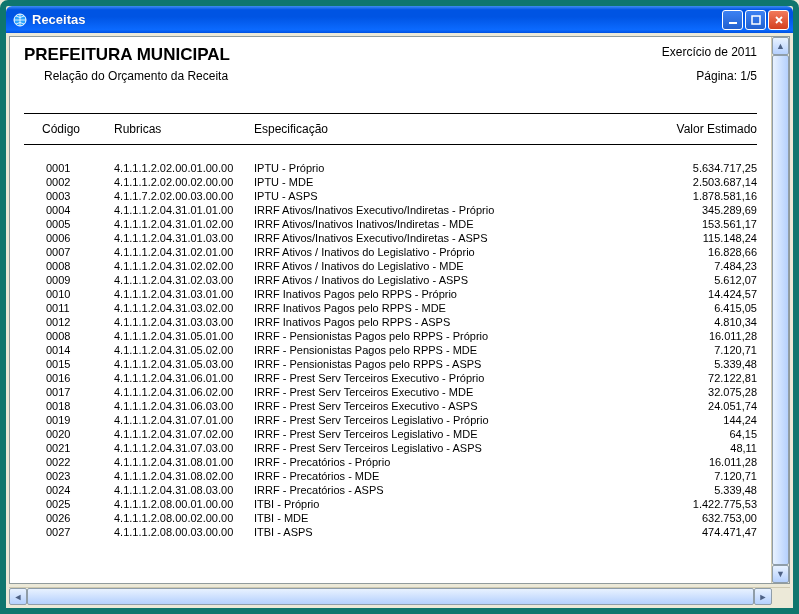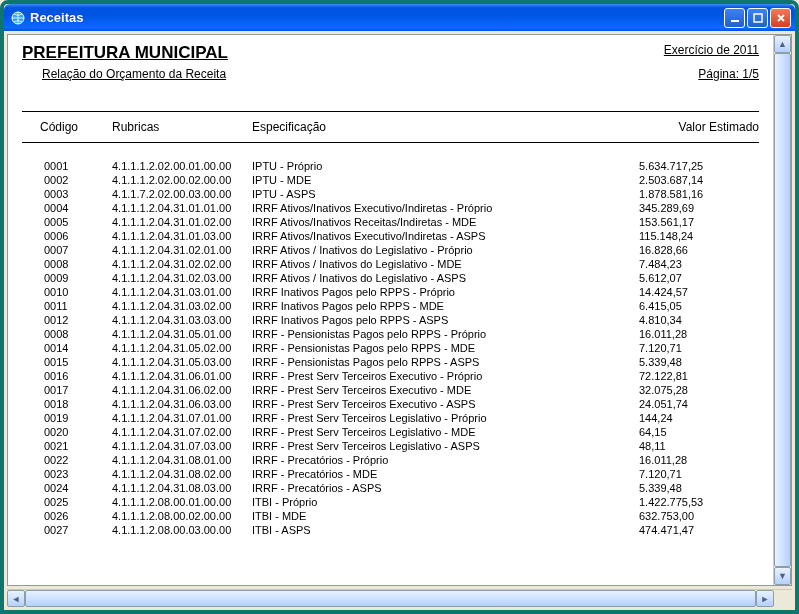--- a/index.html
+++ b/index.html
@@ -8,21 +8,21 @@
     font-family: "Trebuchet MS", Tahoma, Arial, sans-serif;
     font-size: 11px;
     background: #ece9d8;
     overflow: hidden;
   }
   .window {
     width: 799px;
     height: 614px;
     display: flex;
     flex-direction: column;
-    border: 4px solid #0f766e;
+    border: 6px solid #0f766e;
     border-radius: 8px 8px 0 0;
     background: #ece9d8;
     position: relative;
   }
   
   .titlebar {
     height: 27px;
     background: linear-gradient(to bottom,#3f8cf3 0%,#0054e3 14%,#0054e3 40%,#0b6aff 88%,#0051e2 100%);
     border-radius: 6px 6px 0 0;
     display: flex;
@@ -69,21 +69,20 @@
   .doc-inner {
     position: absolute;
     inset: 0 18px 0 0; 
     overflow: hidden;
     padding: 8px 14px 0 14px;
   }
   .doc-header-top {
     display: flex;
     justify-content: space-between;
     align-items: flex-start;
-    text-decoration: underline;
   }
   .doc-header-left { }
   .doc-header-right { text-align: right; font-size: 12px; }
   .report-title {
     font-size: 17px; font-weight: bold; color: #000; margin: 0;
   }
   .report-subtitle { font-size: 12px; margin-top: 4px; margin-left: 20px; }
   .pagenum { margin-top: 10px; }
   
   .sep-line { border-top: 1px solid #000000; margin-top: 30px; }
@@ -101,21 +100,21 @@
   .rows { margin-top: 16px; }
   .data-row {
     display: flex;
     font-size: 11px;
     line-height: 14px;
     color: #000;
   }
   .data-row .c1 { width: 90px; padding-left: 22px; }
   .data-row .c2 { width: 140px; }
   .data-row .c3 { flex:1; }
-  .data-row .c4 { width: 120px; }
+  .data-row .c4 { width: 120px; text-align: right; }
 
   
   .vscroll {
     position: absolute;
     top: 0; right: 0; bottom: 0;
     width: 18px;
     background: #f1efe2;
     border-left: 1px solid #cfcab2;
     display: flex; flex-direction: column;
   }
@@ -236,21 +235,21 @@
             </div>
             <div class="data-row">
               <div class="c1">0004</div>
               <div class="c2">4.1.1.1.2.04.31.01.01.00</div>
               <div class="c3">IRRF Ativos/Inativos Executivo/Indiretas - Próprio</div>
               <div class="c4">345.289,69</div>
             </div>
             <div class="data-row">
               <div class="c1">0005</div>
               <div class="c2">4.1.1.1.2.04.31.01.02.00</div>
-              <div class="c3">IRRF Ativos/Inativos Receitas/Indiretas - MDE</div>
+              <div class="c3">IRRF Ativos/Inativos Inativos/Indiretas - MDE</div>
               <div class="c4">153.561,17</div>
             </div>
             <div class="data-row">
               <div class="c1">0006</div>
               <div class="c2">4.1.1.1.2.04.31.01.03.00</div>
               <div class="c3">IRRF Ativos/Inativos Executivo/Indiretas - ASPS</div>
               <div class="c4">115.148,24</div>
             </div>
             <div class="data-row">
               <div class="c1">0007</div>

